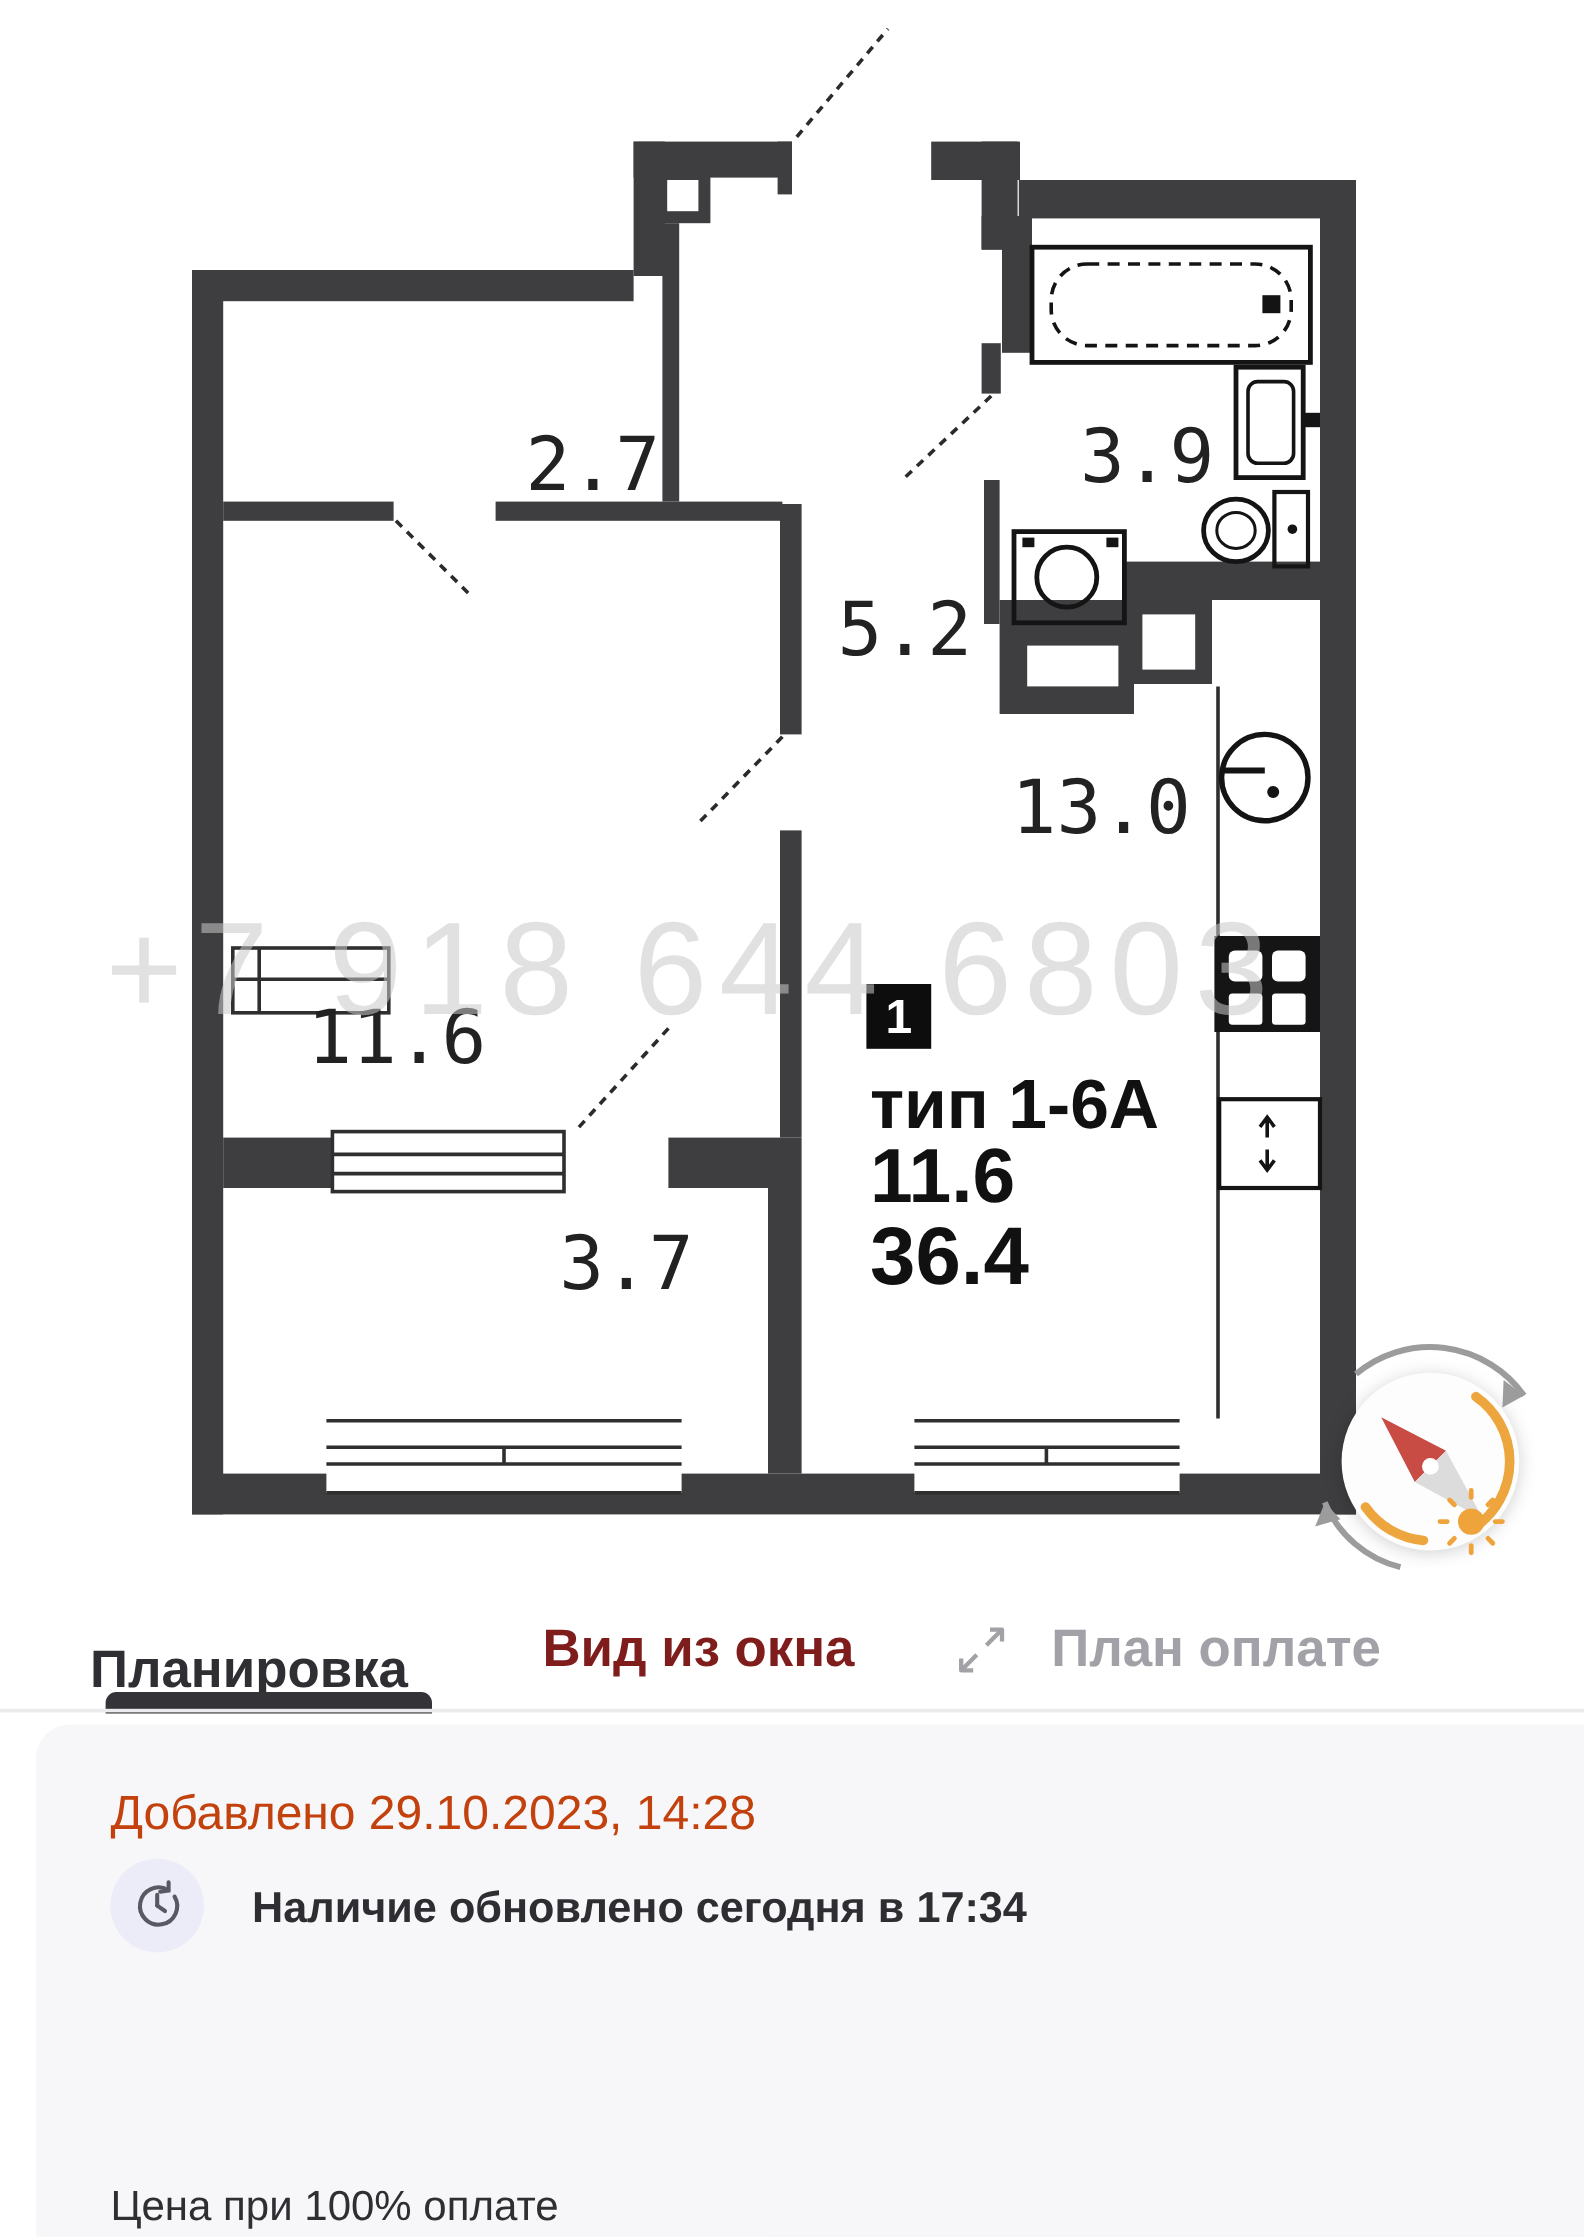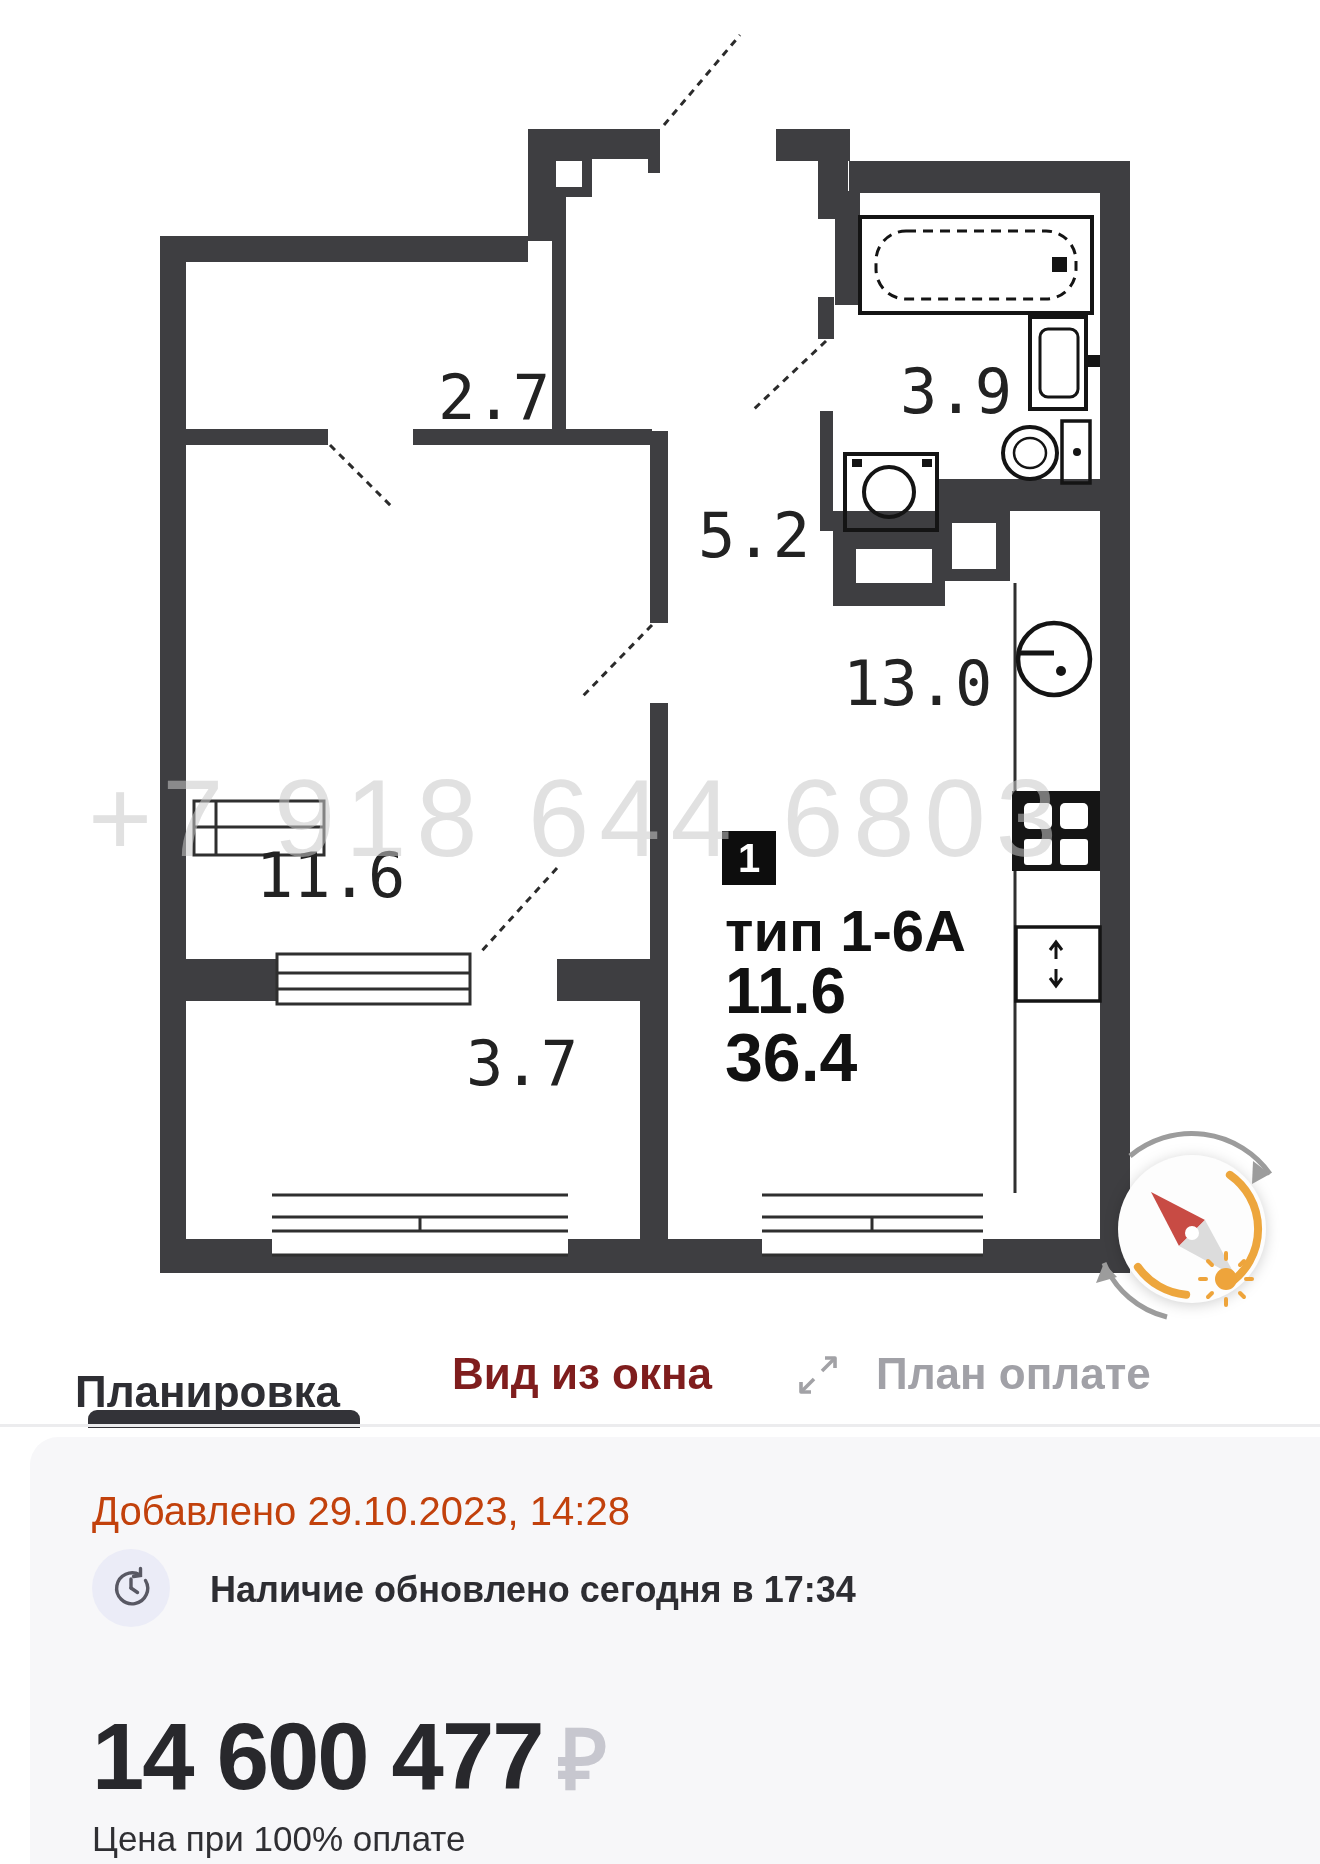--- a/index.html
+++ b/index.html
@@ -1,18 +1,18 @@
 <!DOCTYPE html>
 <html><head>
 <meta charset="utf-8">
 <style>
   html,body{margin:0;padding:0;background:#fff;}
   body{width:1320px;height:1864px;position:relative;overflow:hidden;
        font-family:"Liberation Sans",sans-serif;-webkit-font-smoothing:antialiased;}
-  #plan-wrap{position:absolute;left:0;top:11px;width:1320px;height:1320px;}
+  #plan-wrap{position:absolute;left:0;top:0;width:1320px;height:1320px;}
   
   .tab{position:absolute;top:1352px;font-size:44px;font-weight:700;line-height:1;white-space:nowrap;}
   #tab-active{left:75px;color:#2e2e33;margin-top:18px;}
   #tab-view{left:452px;color:#7f1d1d;}
   #tab-floor{left:876px;color:#a1a1a7;}
   #tab-expand-icon{position:absolute;left:795px;top:1352px;width:46px;height:46px;}
   #tab-indicator{position:absolute;left:88px;top:1410px;width:272px;height:18px;
                  background:#333338;border-radius:9px 9px 0 0;}
   #tab-divider{position:absolute;left:0;top:1424px;width:1320px;height:3px;background:#ececee;}
   
@@ -219,17 +219,14 @@
     <svg width="44" height="44" viewBox="0 0 44 44">
       <g fill="none" stroke="#585863" stroke-width="3.4" stroke-linecap="round">
         <path d="M31 9 A15.5 15.5 0 1 0 36.5 14.5"></path>
         <path d="M31.5 2.5 L31.5 9.5 L24.5 10.5"></path>
         <line x1="22" y1="22" x2="22" y2="13"></line>
         <line x1="22" y1="22" x2="28.5" y2="26.5"></line>
       </g>
     </svg>
   </div>
   <div id="availability-line">Наличие обновлено сегодня в 17:34</div>
-  <div id="price-row">
-    <span id="price-value">14 600 477</span><span id="price-currency">₽</span>
-  </div>
   <div id="price-note">Цена при 100% оплате</div>
 </div>
 
 </body></html>

